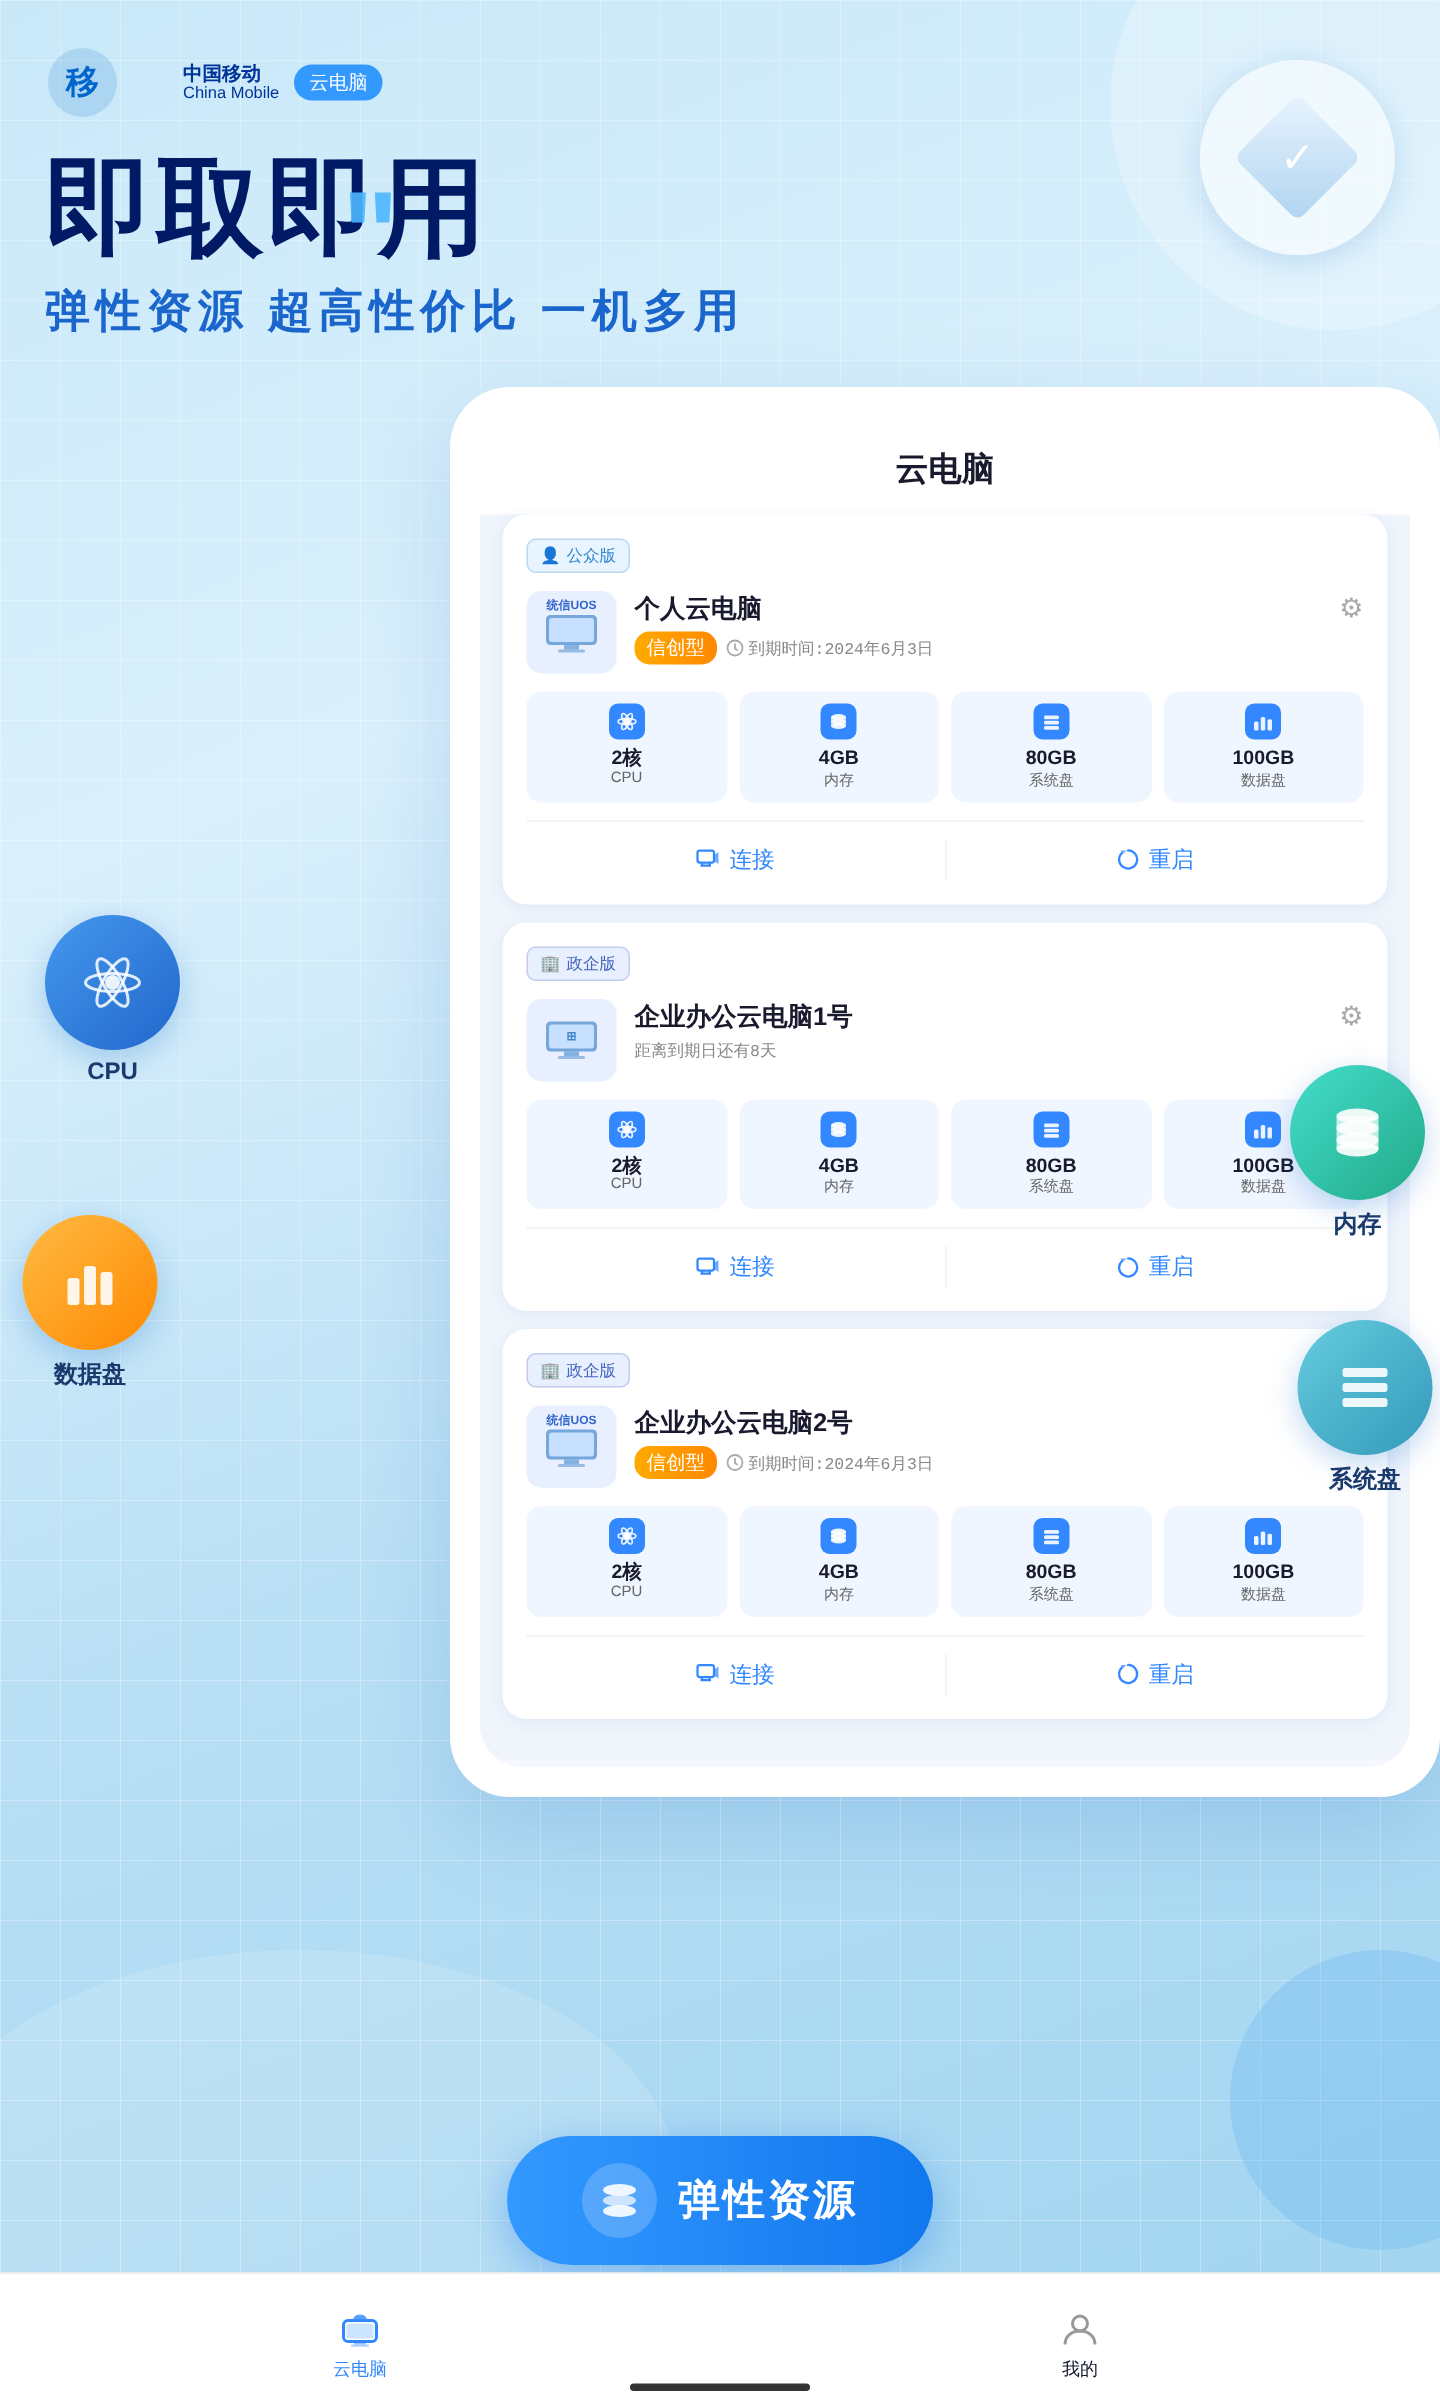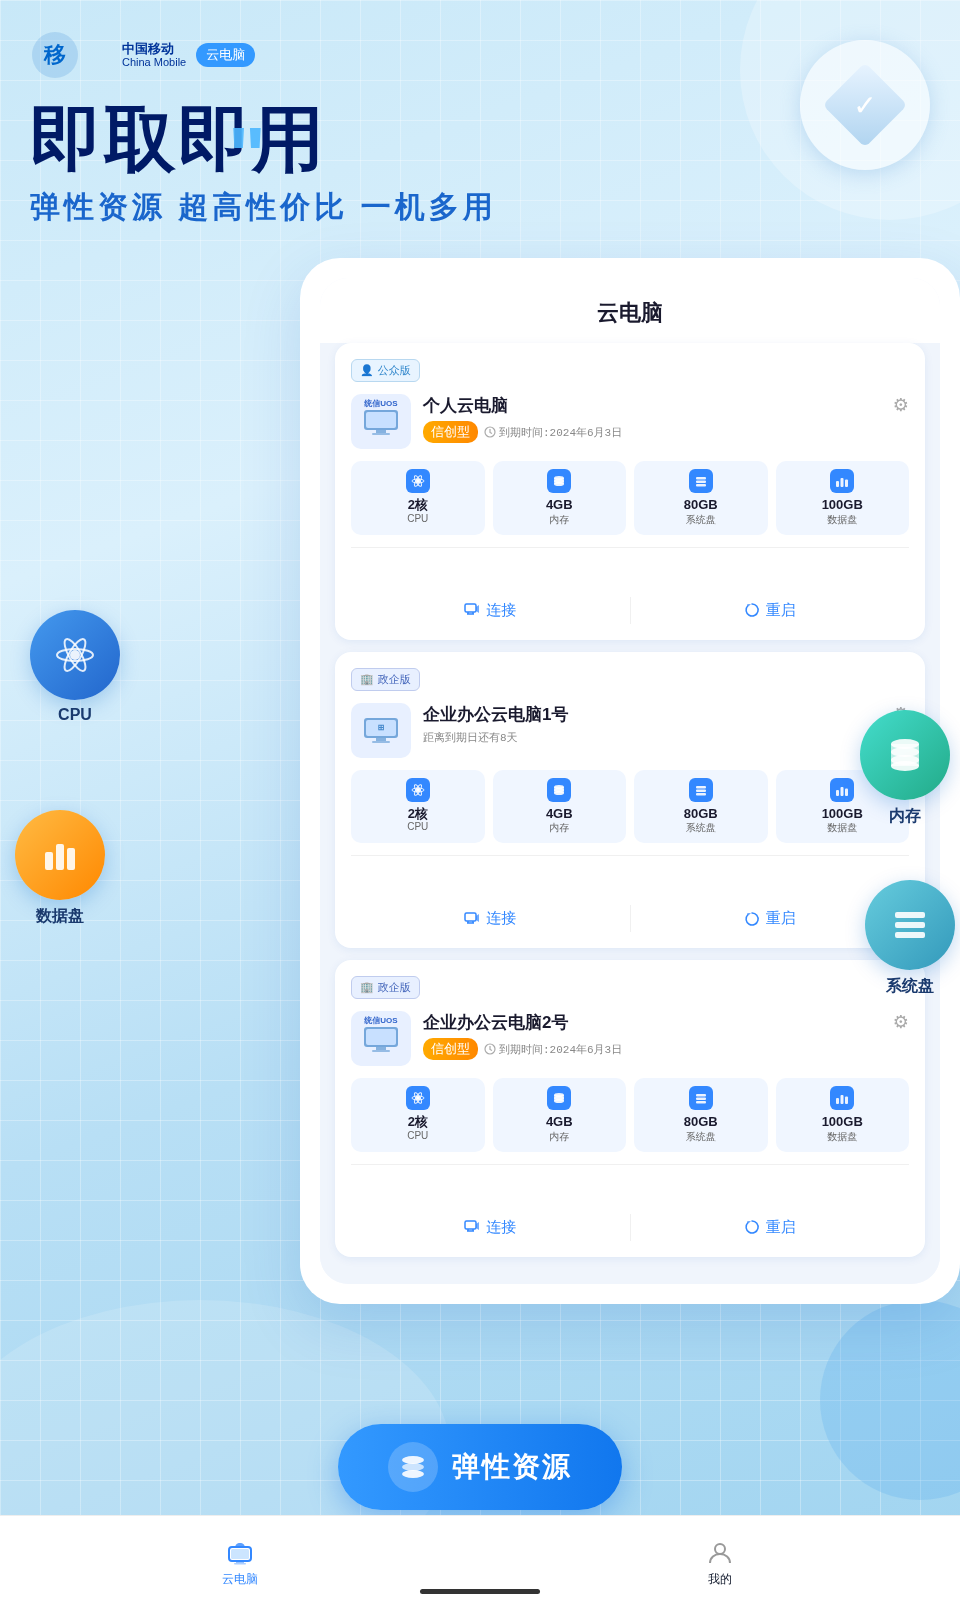--- a/index.html
+++ b/index.html
@@ -371,21 +371,20 @@
       flex: 1;
       display: flex;
       align-items: center;
       justify-content: center;
       gap: 6px;
       font-size: 15px;
       color: #3388ff;
       font-weight: 500;
       cursor: pointer;
       padding: 4px;
-      margin-top: 37px;
     }
 
     .action-btn:first-child {
       border-right: 1px solid #f0f0f0;
     }
 
     
     .float-icon {
       position: absolute;
       z-index: 15;

